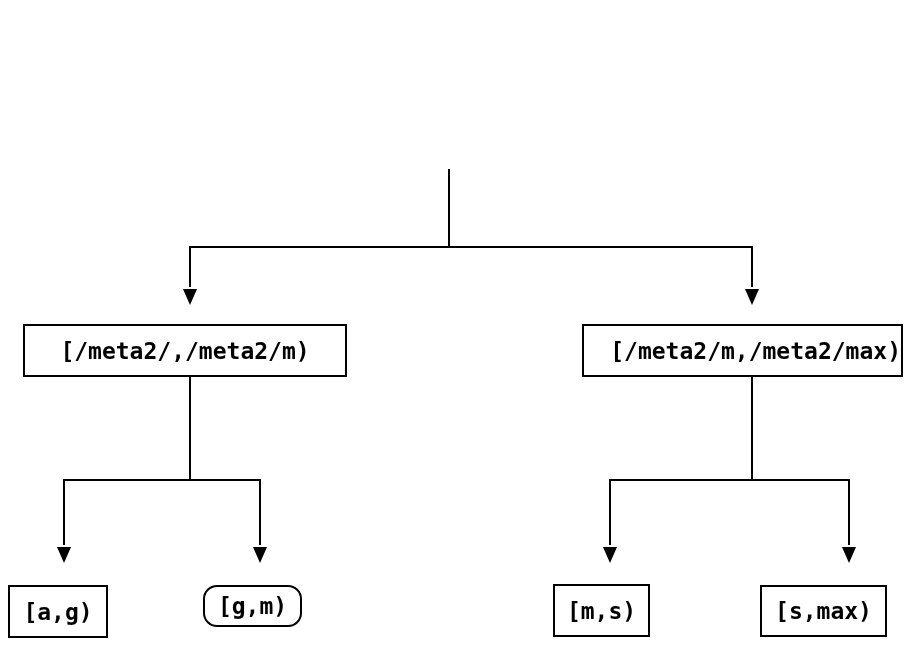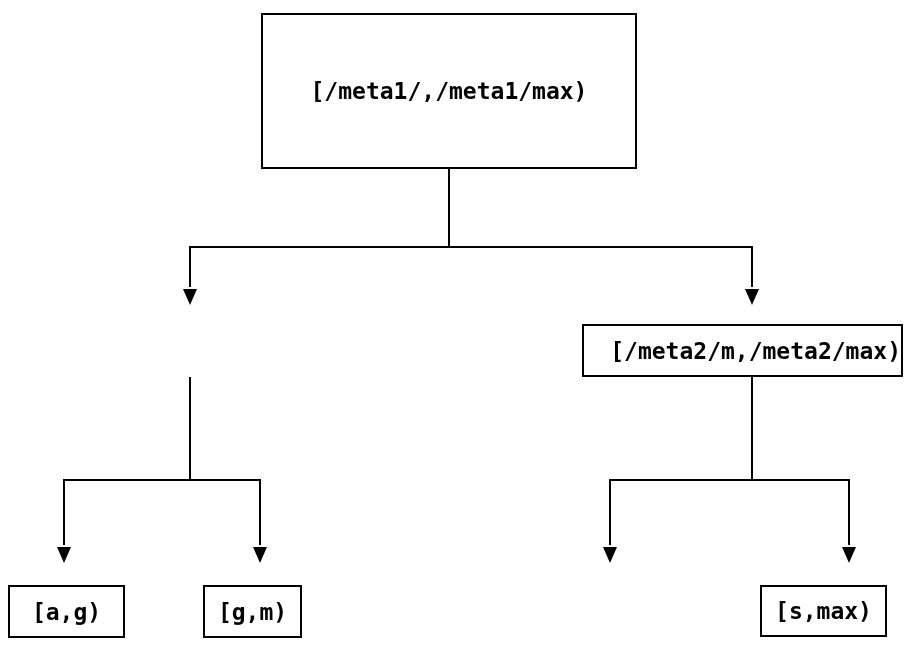--- a/index.html
+++ b/index.html
@@ -41,22 +41,22 @@
     justify-content: center;
     font-weight: bold;
     font-size: 23px;
     letter-spacing: 0px;
     color: #000000;
     white-space: nowrap;
   }
   .n-root  { left: 261px; top: 13px;  width: 376px; height: 156px; }
   .n-l2a   { left: 23px;  top: 324px; width: 324px; height: 53px; }
   .n-l2b   { left: 582px; top: 324px; width: 321px; height: 53px; justify-content: flex-end; }
-  .n-leaf1 { left: 8px;   top: 585px; width: 117px; height: 53px; }
-  .n-leaf2 { left: 203px; top: 585px; width: 99px;  height: 53px; }
+  .n-leaf1 { left: 8px;   top: 585px; width: 100px; height: 53px; }
+  .n-leaf2 { left: 203px; top: 585px; width: 99px;  height: 42px; border-radius: 14px; }
   .n-leaf3 { left: 553px; top: 584px; width: 97px;  height: 53px; }
   .n-leaf4 { left: 760px; top: 585px; width: 127px; height: 52px; }
 </style>
 </head>
 <body>
 
 <div class="canvas">
 
   <svg class="connectors" viewBox="0 0 912 652" xmlns="http://www.w3.org/2000/svg" aria-hidden="true">
 
@@ -75,35 +75,38 @@
     <polygon class="arrow" points="253,547 267,547 260,563"></polygon>
 
     <path class="ln" d="M752 377 L752 481"></path>
     <path class="ln" d="M610 480 L849 480"></path>
     <path class="ln" d="M610 479 L610 545"></path>
     <path class="ln" d="M849 479 L849 545"></path>
     <polygon class="arrow" points="603,547 617,547 610,563"></polygon>
     <polygon class="arrow" points="842,547 856,547 849,563"></polygon>
   </svg>
 
-  <div class="node n-root">
-    <span>[/meta1/,/meta1/max)</span>
+
+  <div class="node n-l2a">
+    <span>[/meta2/,/meta2/m)</span>
   </div>
-
 
   <div class="node n-l2b">
     <span>[/meta2/m,/meta2/max)</span>
   </div>
 
   <div class="node n-leaf1">
     <span>[a,g)</span>
   </div>
 
   <div class="node n-leaf2">
     <span>[g,m)</span>
   </div>
 
+  <div class="node n-leaf3">
+    <span>[m,s)</span>
+  </div>
 
   <div class="node n-leaf4">
     <span>[s,max)</span>
   </div>
 
 </div>
 
 </body></html>

